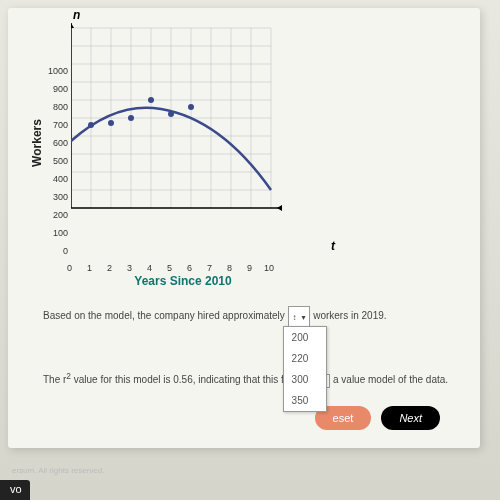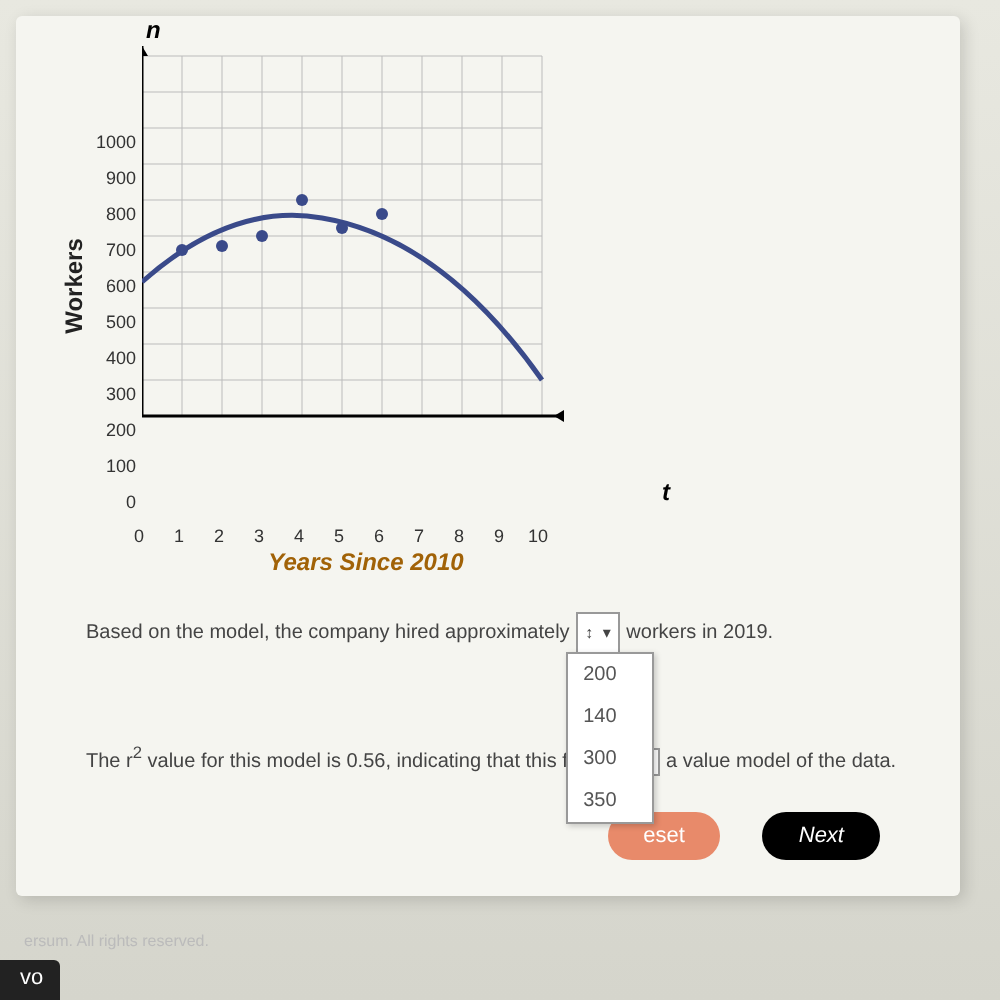--- a/index.html
+++ b/index.html
@@ -34,22 +34,21 @@
       font-weight: bold;
       color: #222;
     }
     .x-axis-title {
       position: absolute;
       bottom: -25px;
       left: 50%;
       transform: translateX(-50%);
       font-size: 12px;
       font-weight: bold;
-      color: #a16207;
-      font-style: italic;
+      color: #0f766e;
     }
     .n-label {
       position: absolute;
       top: -15px;
       left: 30px;
       font-style: italic;
       font-size: 12px;
       font-weight: bold;
     }
     .t-label {
@@ -134,21 +133,21 @@
     .dropdown-item {
       padding: 3px 8px;
       font-size: 10px;
       color: #555;
     }
     .button-row {
       position: absolute;
       right: 60px;
       bottom: 70px;
       display: flex;
-      gap: 21px;
+      gap: 10px;
     }
     .btn {
       border: none;
       border-radius: 14px;
       padding: 6px 18px;
       font-size: 11px;
       color: #fff;
       cursor: pointer;
     }
     .btn-reset { background: #e88a6a; }
@@ -243,21 +242,21 @@
     <div class="x-axis-title">Years Since 2010</div>
   </div>
 
 
   <div class="statement-line">
     <span>Based on the model, the company hired approximately</span>
     <span class="select-box active" style="position:relative;">
       <span style="font-size:8px;">↕</span>
       <div class="dropdown">
         <div class="dropdown-item">200</div>
-        <div class="dropdown-item">140</div>
+        <div class="dropdown-item">220</div>
         <div class="dropdown-item">300</div>
         <div class="dropdown-item">350</div>
       </div>
     </span>
     <span>workers in 2019.</span>
   </div>
   <div class="statement-line">
     <span>The r</span><sup>2</sup><span> value for this model is 0.56, indicating that this fu</span>
     <span class="select-box empty"></span>
     <span>a value model of the data.</span>

